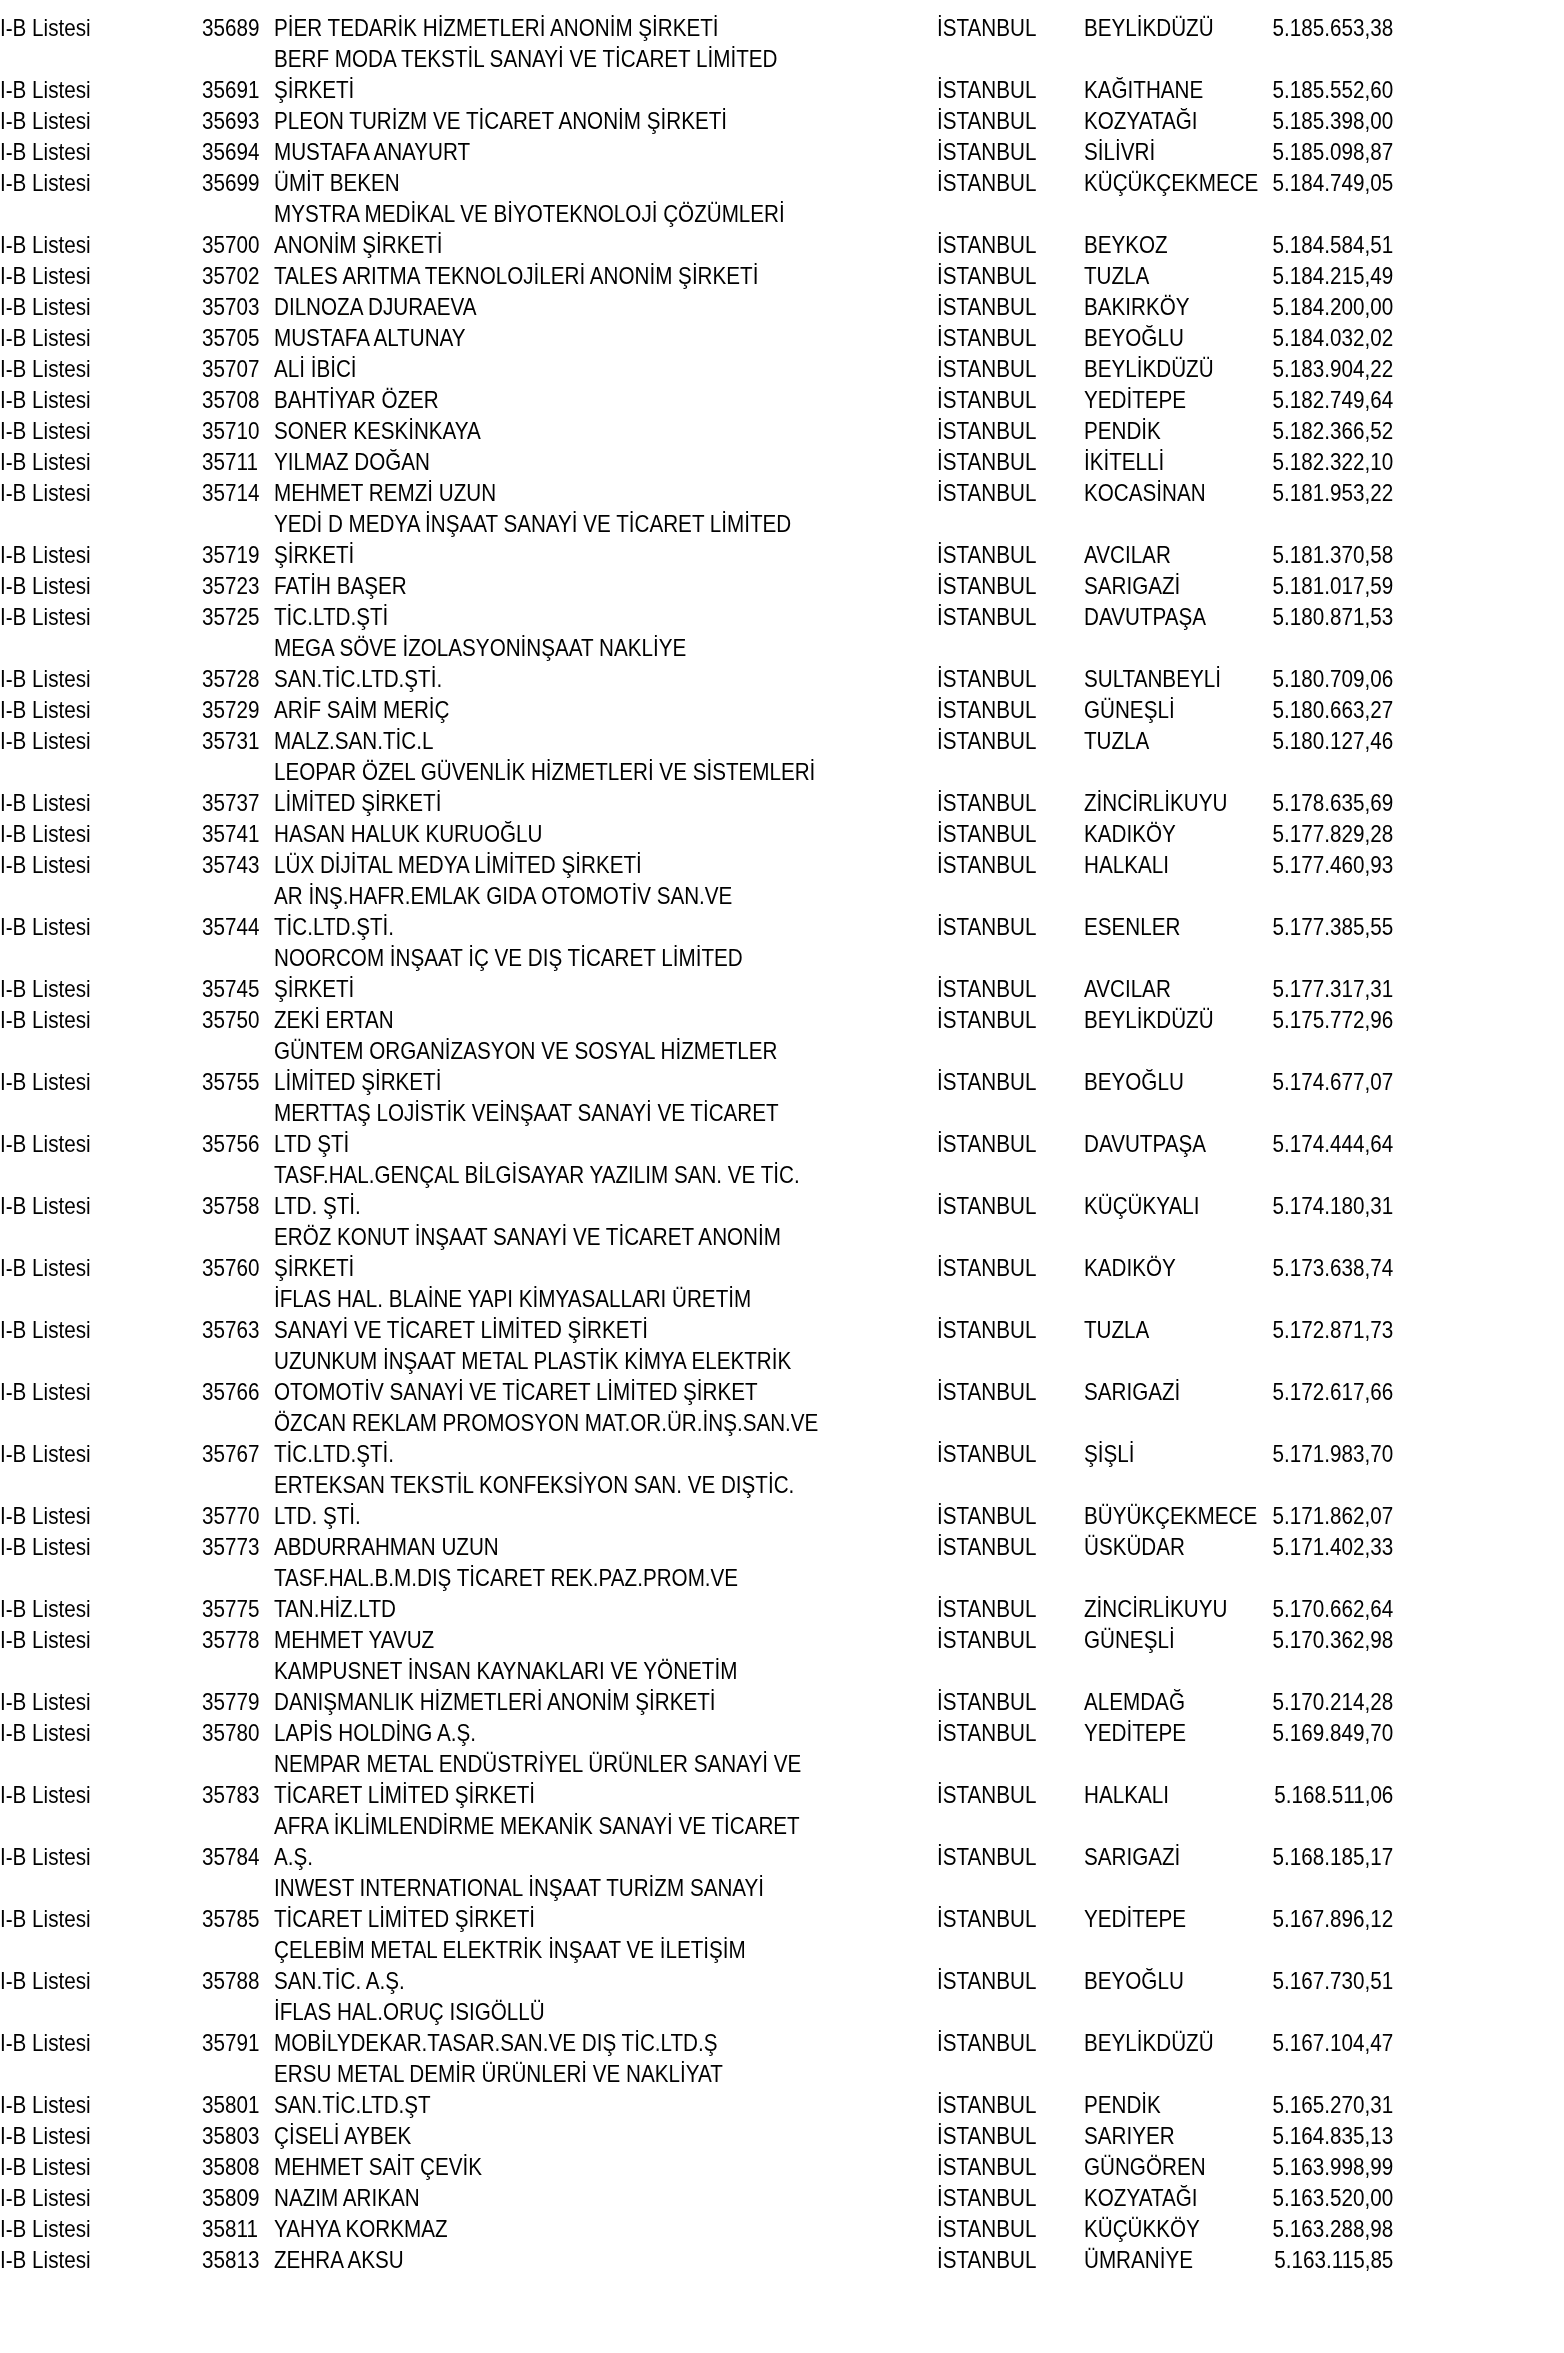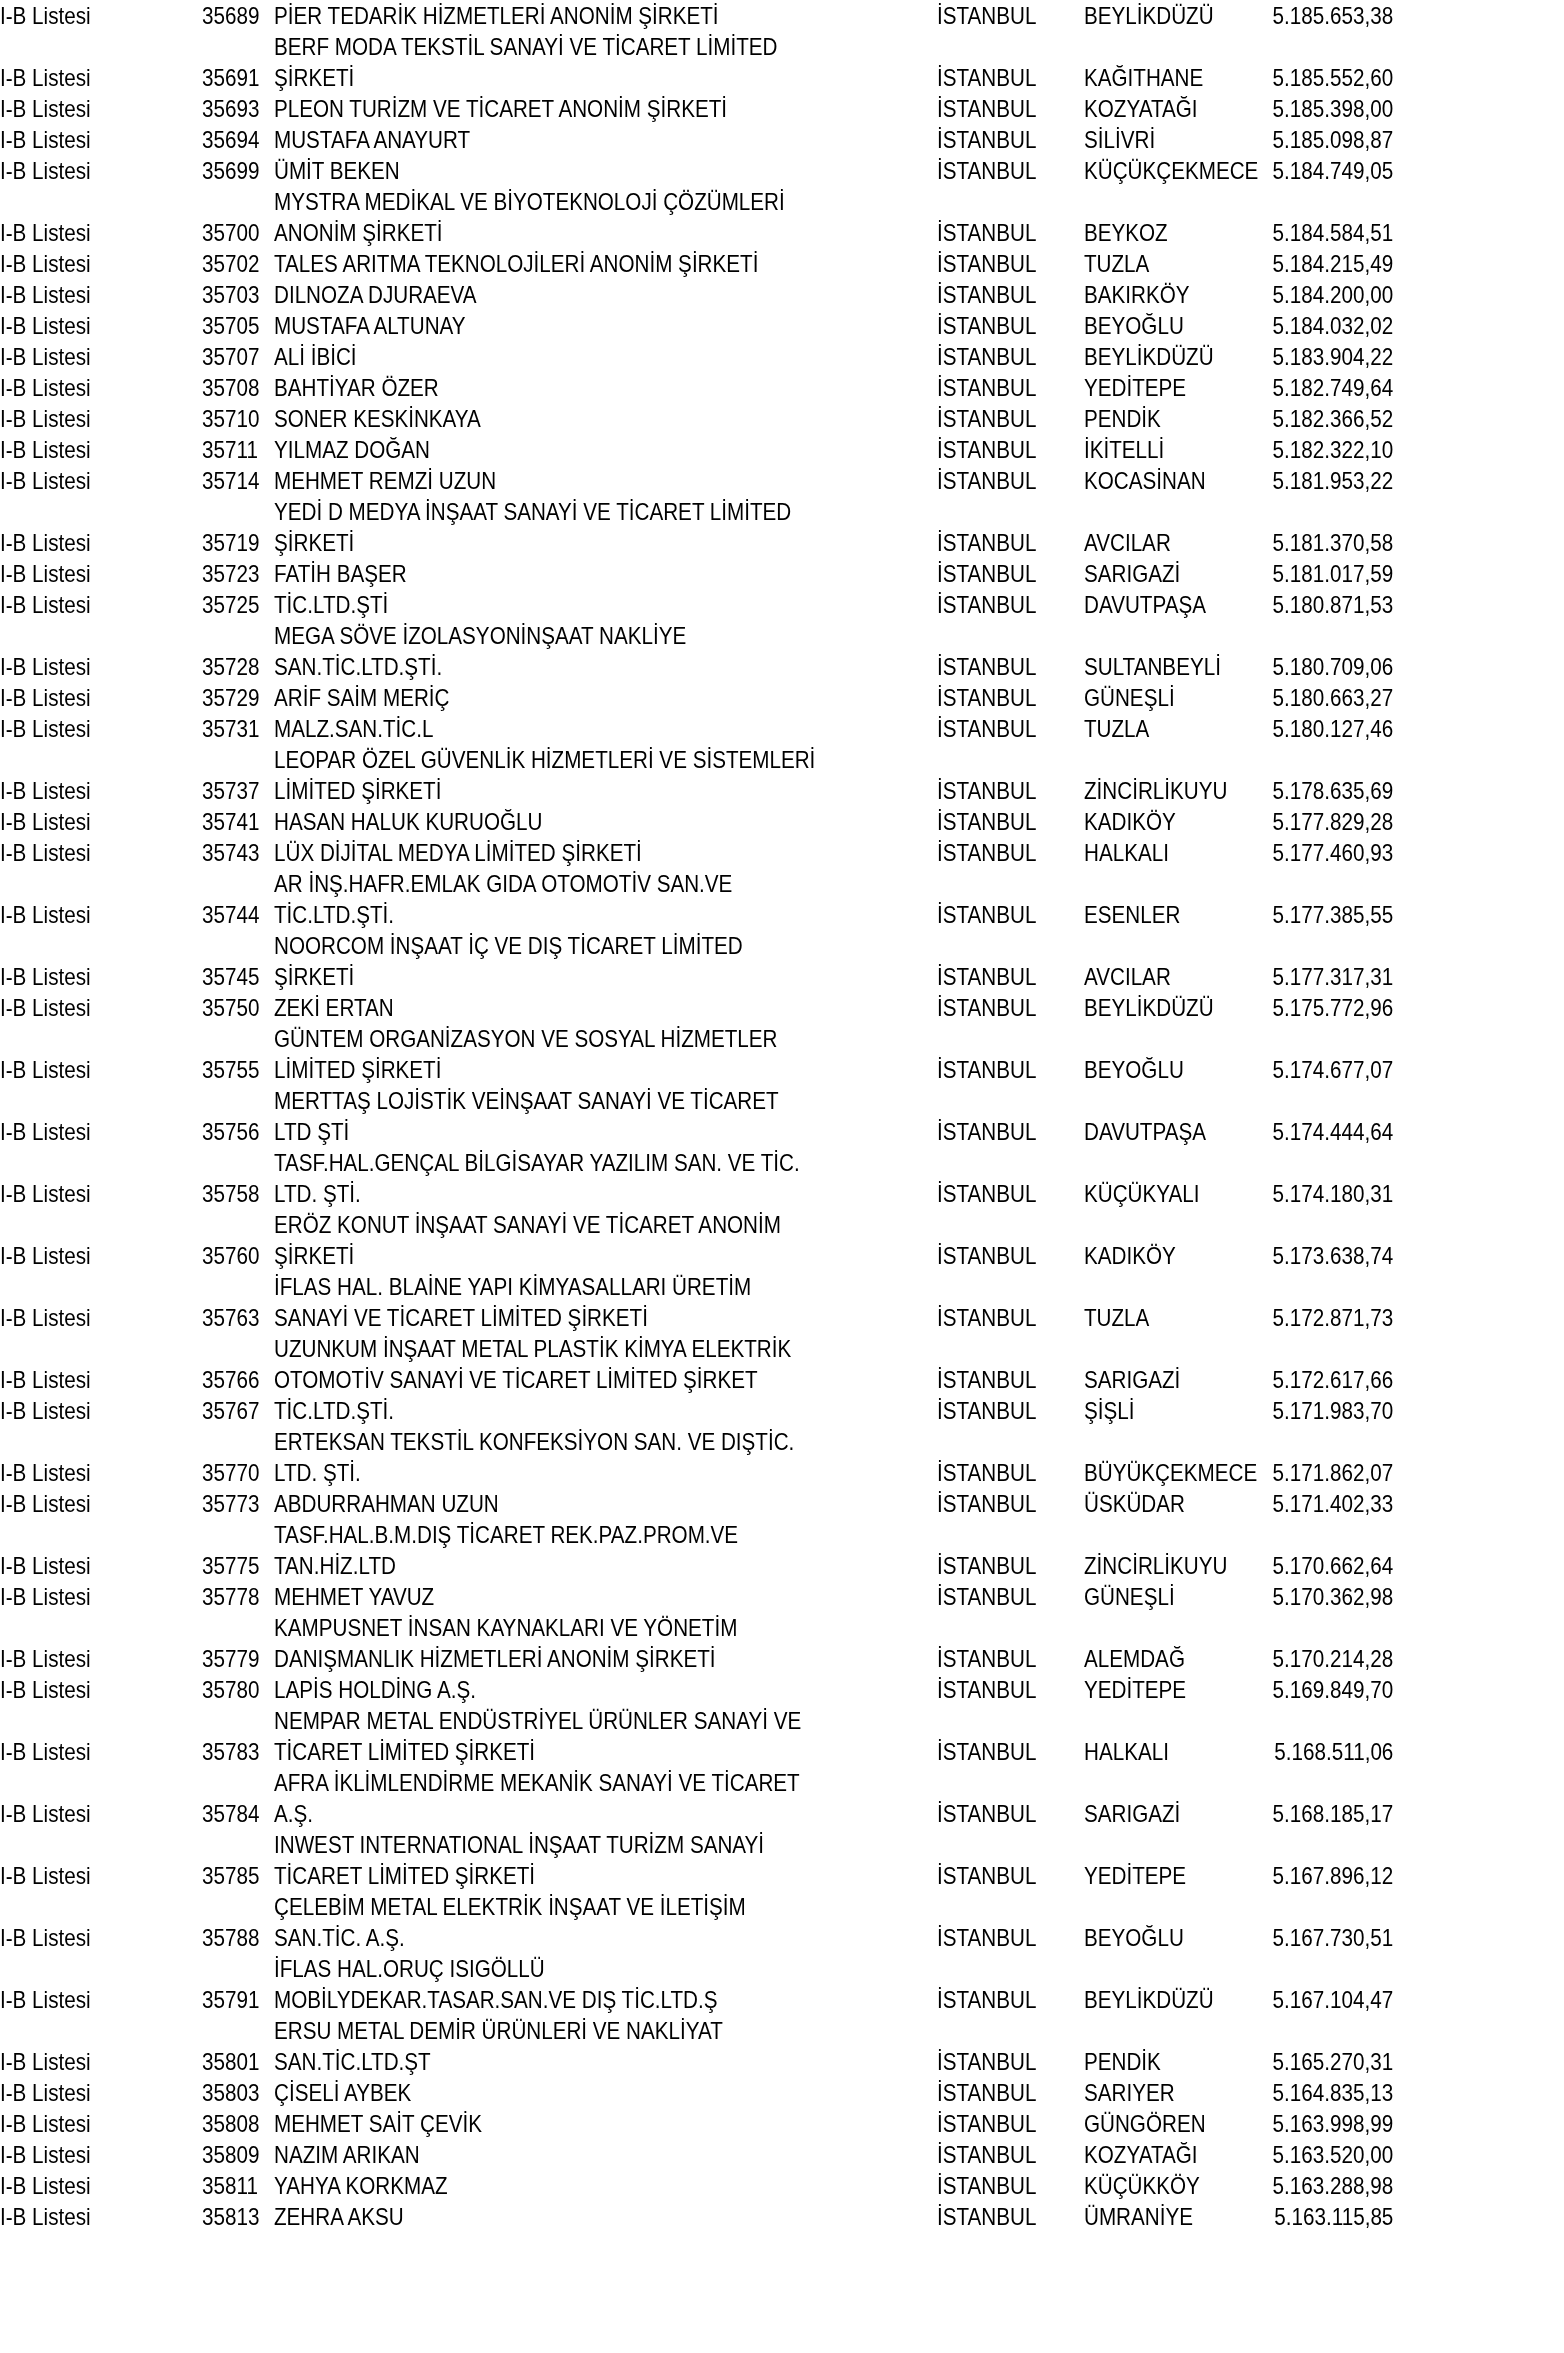--- a/index.html
+++ b/index.html
@@ -6,21 +6,21 @@
   body {
     width: 1565px;
     height: 2354px;
     overflow: hidden;
     position: relative;
     font-family: "Liberation Sans", "DejaVu Sans", sans-serif;
     color: #000000;
   }
   .doc {
     position: absolute;
-    left: 0; top: 0;
+    left: 0; top: 12px;
     width: 1398px;
   }
   .entry { position: relative; }
   .line {
     position: relative;
     height: 31px;
     line-height: 31px;
     font-size: 24px;
     white-space: nowrap;
   }
@@ -399,20 +399,23 @@
         <span class="cell c-list">I-B Listesi</span>
         <span class="cell c-no">35766</span>
         <span class="cell c-name">OTOMOTİV SANAYİ VE TİCARET LİMİTED ŞİRKET</span>
         <span class="cell c-city">İSTANBUL</span>
         <span class="cell c-dist">SARIGAZİ</span>
         <span class="cell c-amt">5.172.617,66</span>
       </div>
     </div>
     <div class="entry">
       <div class="line">
+        <span class="cell c-name">ÖZCAN REKLAM PROMOSYON MAT.OR.ÜR.İNŞ.SAN.VE</span>
+      </div>
+      <div class="line">
         <span class="cell c-list">I-B Listesi</span>
         <span class="cell c-no">35767</span>
         <span class="cell c-name">TİC.LTD.ŞTİ.</span>
         <span class="cell c-city">İSTANBUL</span>
         <span class="cell c-dist">ŞİŞLİ</span>
         <span class="cell c-amt">5.171.983,70</span>
       </div>
     </div>
     <div class="entry">
       <div class="line">

